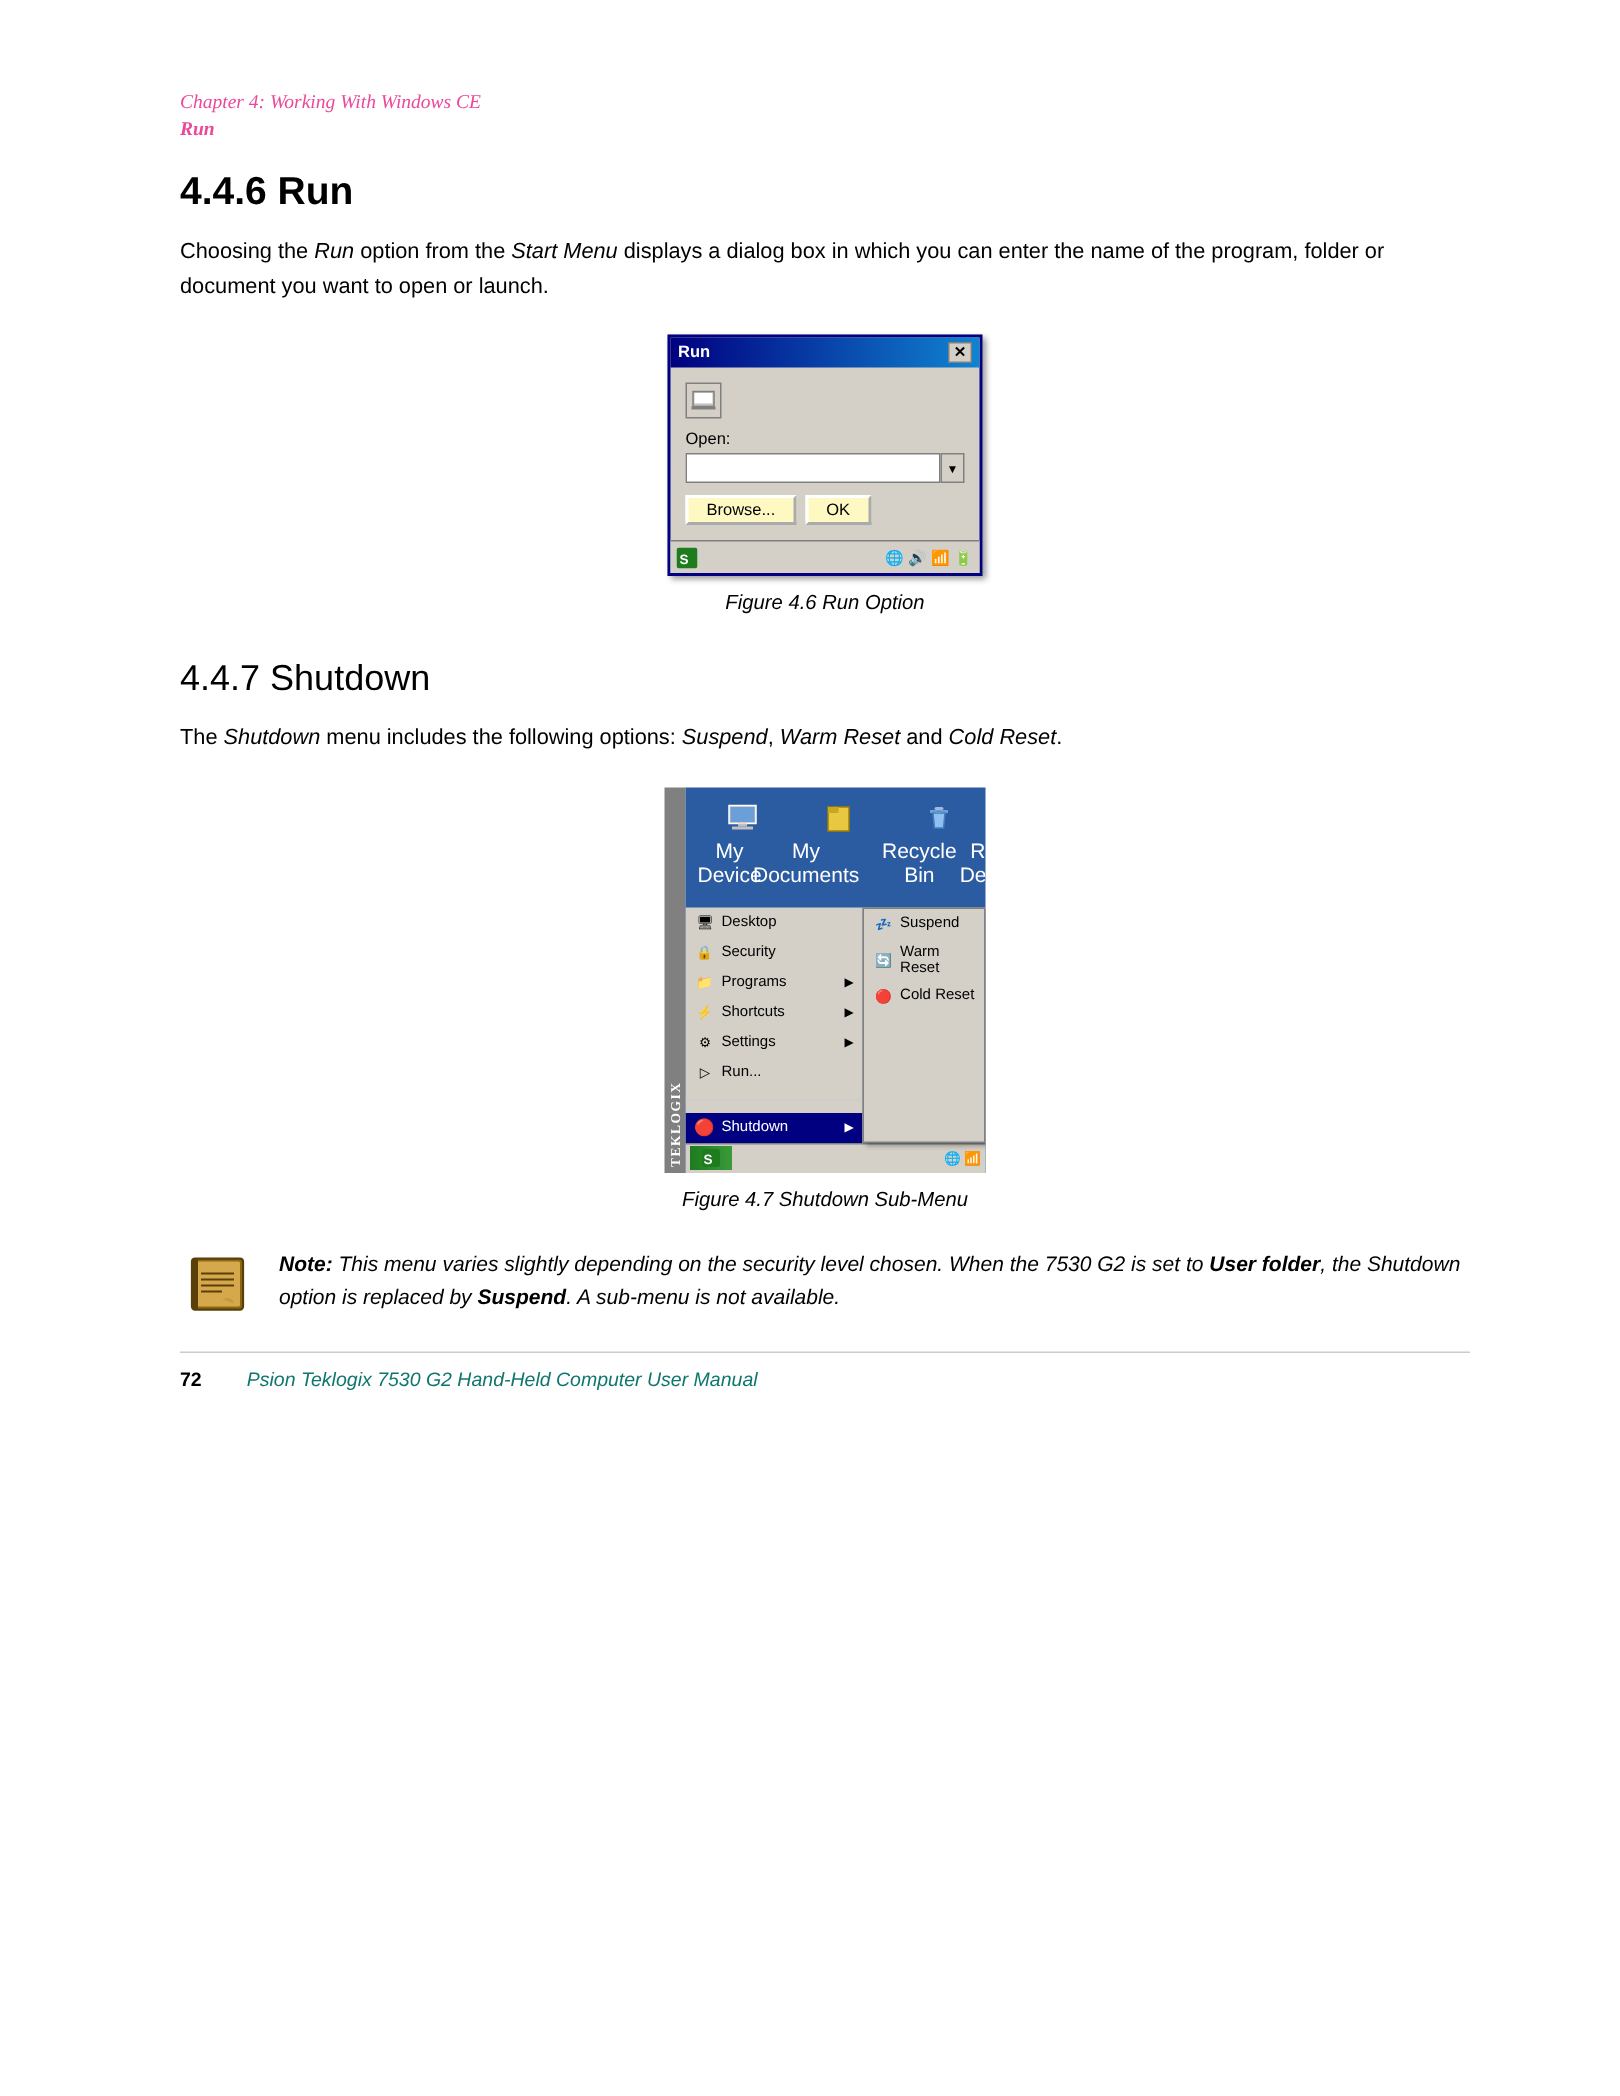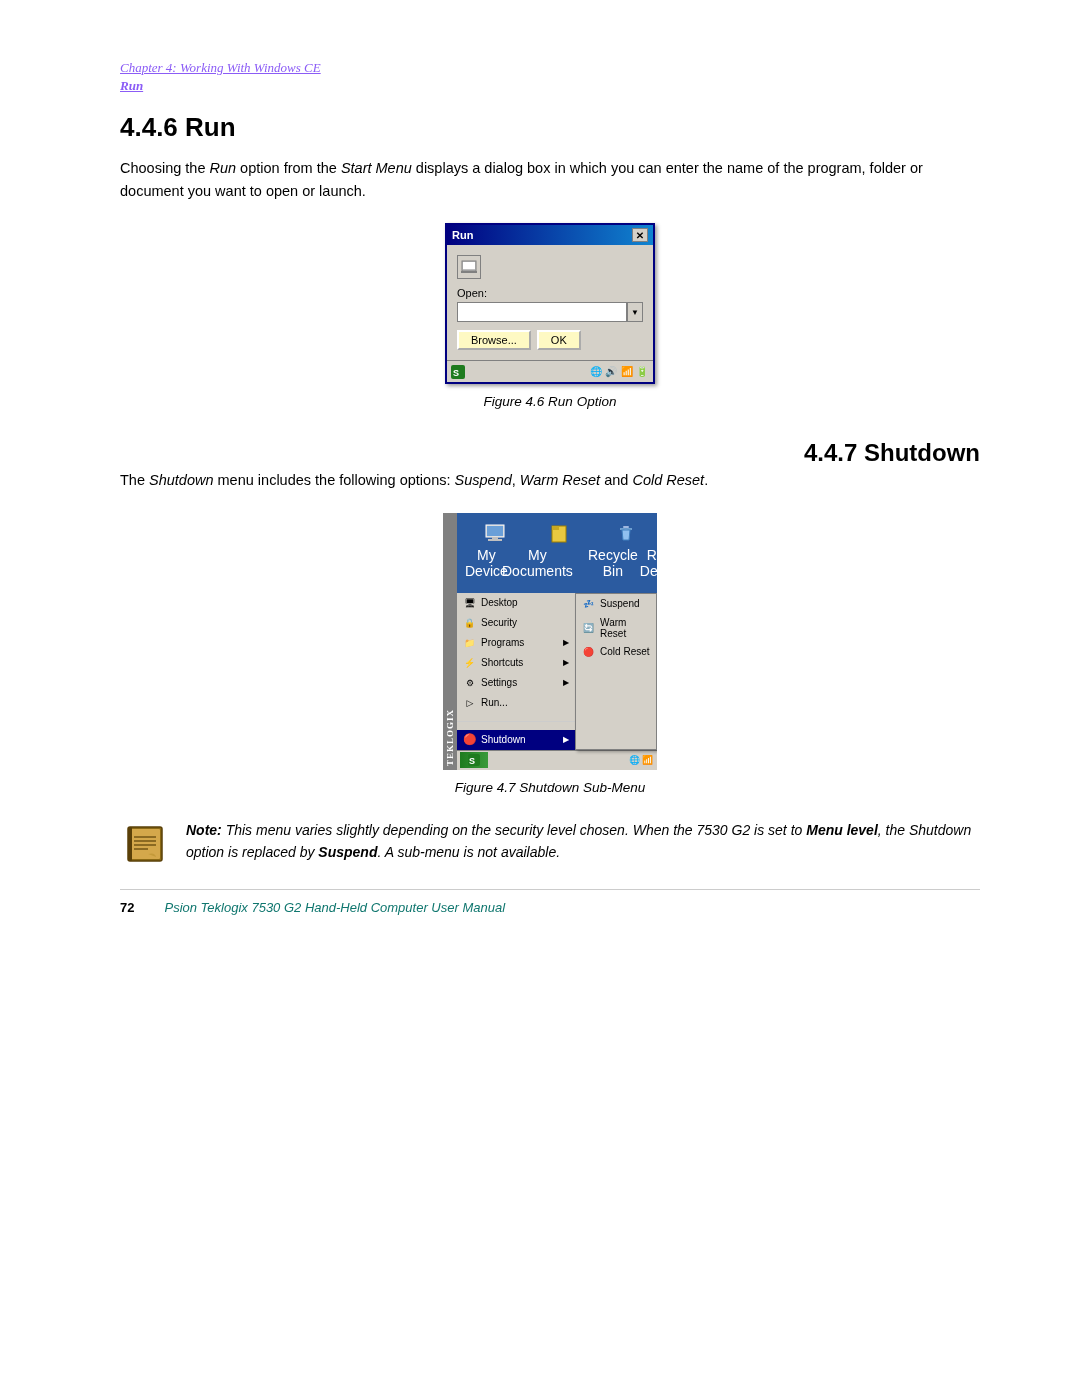--- a/index.html
+++ b/index.html
@@ -9,41 +9,39 @@
       font-size: 15px;
       color: #000000;
       width: 1080px;
       min-height: 1397px;
       padding: 60px 100px 60px 120px;
     }
     .breadcrumb {
       font-size: 13px;
       font-style: italic;
       margin-bottom: 2px;
-      color: #8b5cf6;
-      text-decoration: underline;
+      color: #ec4899;
     }
     .breadcrumb-bold {
       font-weight: bold;
       font-style: italic;
     }
     h2 {
       font-size: 26px;
       font-weight: bold;
       font-family: Arial, sans-serif;
       margin-top: 18px;
       margin-bottom: 14px;
     }
     h3 {
       font-size: 24px;
-      font-weight: bold;
+      font-weight: normal;
       font-family: Arial, sans-serif;
       margin-top: 30px;
-      margin-bottom: 2px;
-      text-align: right;
+      margin-bottom: 14px;
     }
     .body-text {
       font-family: Arial, sans-serif;
       font-size: 14.5px;
       line-height: 1.6;
       margin-bottom: 18px;
     }
     .figure-container {
       display: flex;
       flex-direction: column;
@@ -547,20 +545,20 @@
       <line x1="14" y1="26" x2="36" y2="26" stroke="#5a4008" stroke-width="1.2"></line>
       <line x1="14" y1="30" x2="28" y2="30" stroke="#5a4008" stroke-width="1.2"></line>
 
       <rect x="8" y="8" width="4" height="34" rx="1" fill="#5a4008"></rect>
 
       <path d="M28,35 Q35,33 36,38 Q31,36 28,35" fill="#c49a3a"></path>
     </svg>
   </div>
   <div class="note-text">
     <span class="note-label">Note:</span>
-    <em> This menu varies slightly depending on the security level chosen. When the 7530 G2 is set to <strong>Menu level</strong>, the Shutdown option is replaced by <strong>Suspend</strong>. A sub-menu is not available.</em>
+    <em> This menu varies slightly depending on the security level chosen. When the 7530 G2 is set to <strong>User folder</strong>, the Shutdown option is replaced by <strong>Suspend</strong>. A sub-menu is not available.</em>
   </div>
 </div>
 
 <div class="page-footer">
   <span class="page-number">72</span>
   <span class="page-footer-text">Psion Teklogix 7530 G2 Hand-Held Computer User Manual</span>
 </div>
 
 </body></html>

